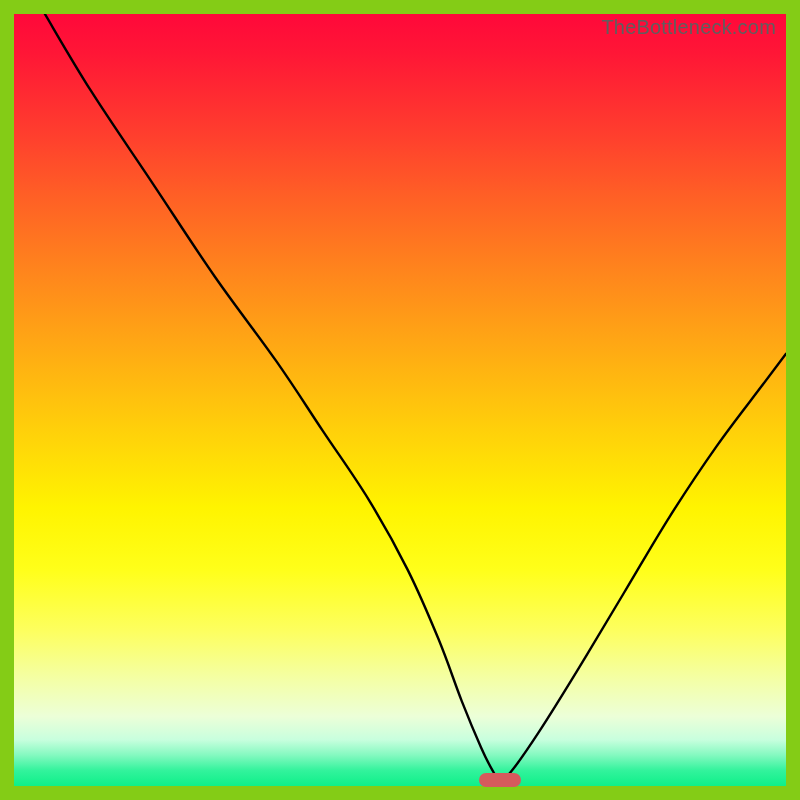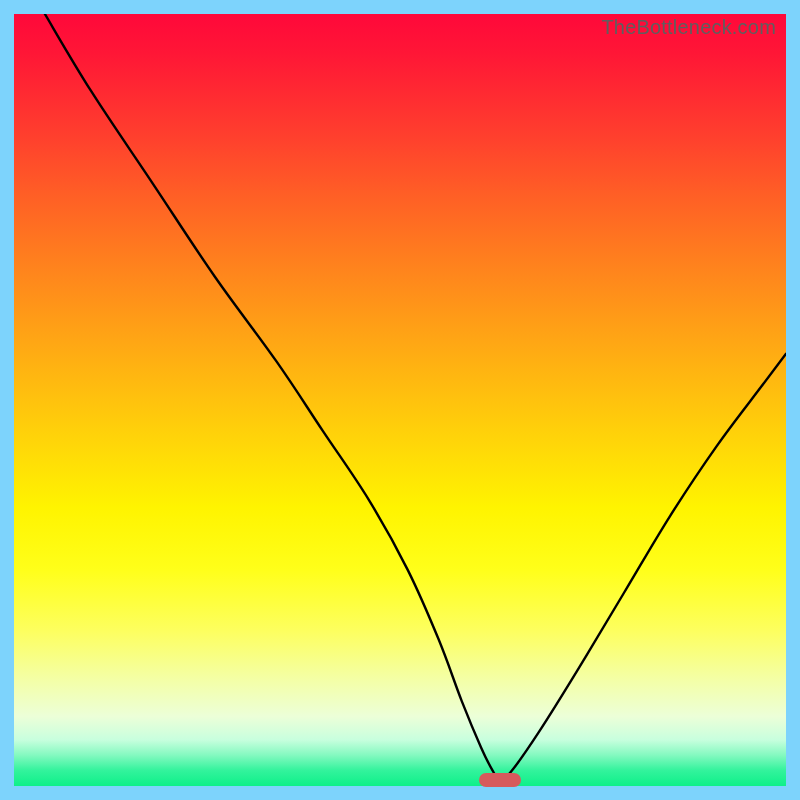--- a/index.html
+++ b/index.html
@@ -1,19 +1,19 @@
 <!DOCTYPE html>
 <html><head>
 <meta charset="utf-8">
 <style>
   * { margin: 0; padding: 0; box-sizing: border-box; }
   html, body { width: 800px; height: 800px; overflow: hidden; background: #000; }
   .frame {
     width: 800px; height: 800px;
-    background: #7dd3fc;
+    background: #84cc16;
     position: relative;
   }
   .plot-area {
     position: absolute;
     left: 14px; top: 14px;
     width: 772px; height: 772px;
     background: linear-gradient(to bottom,
       #ff083a 0%,
       #ff1636 5%,
       #ff3c2e 15%,

